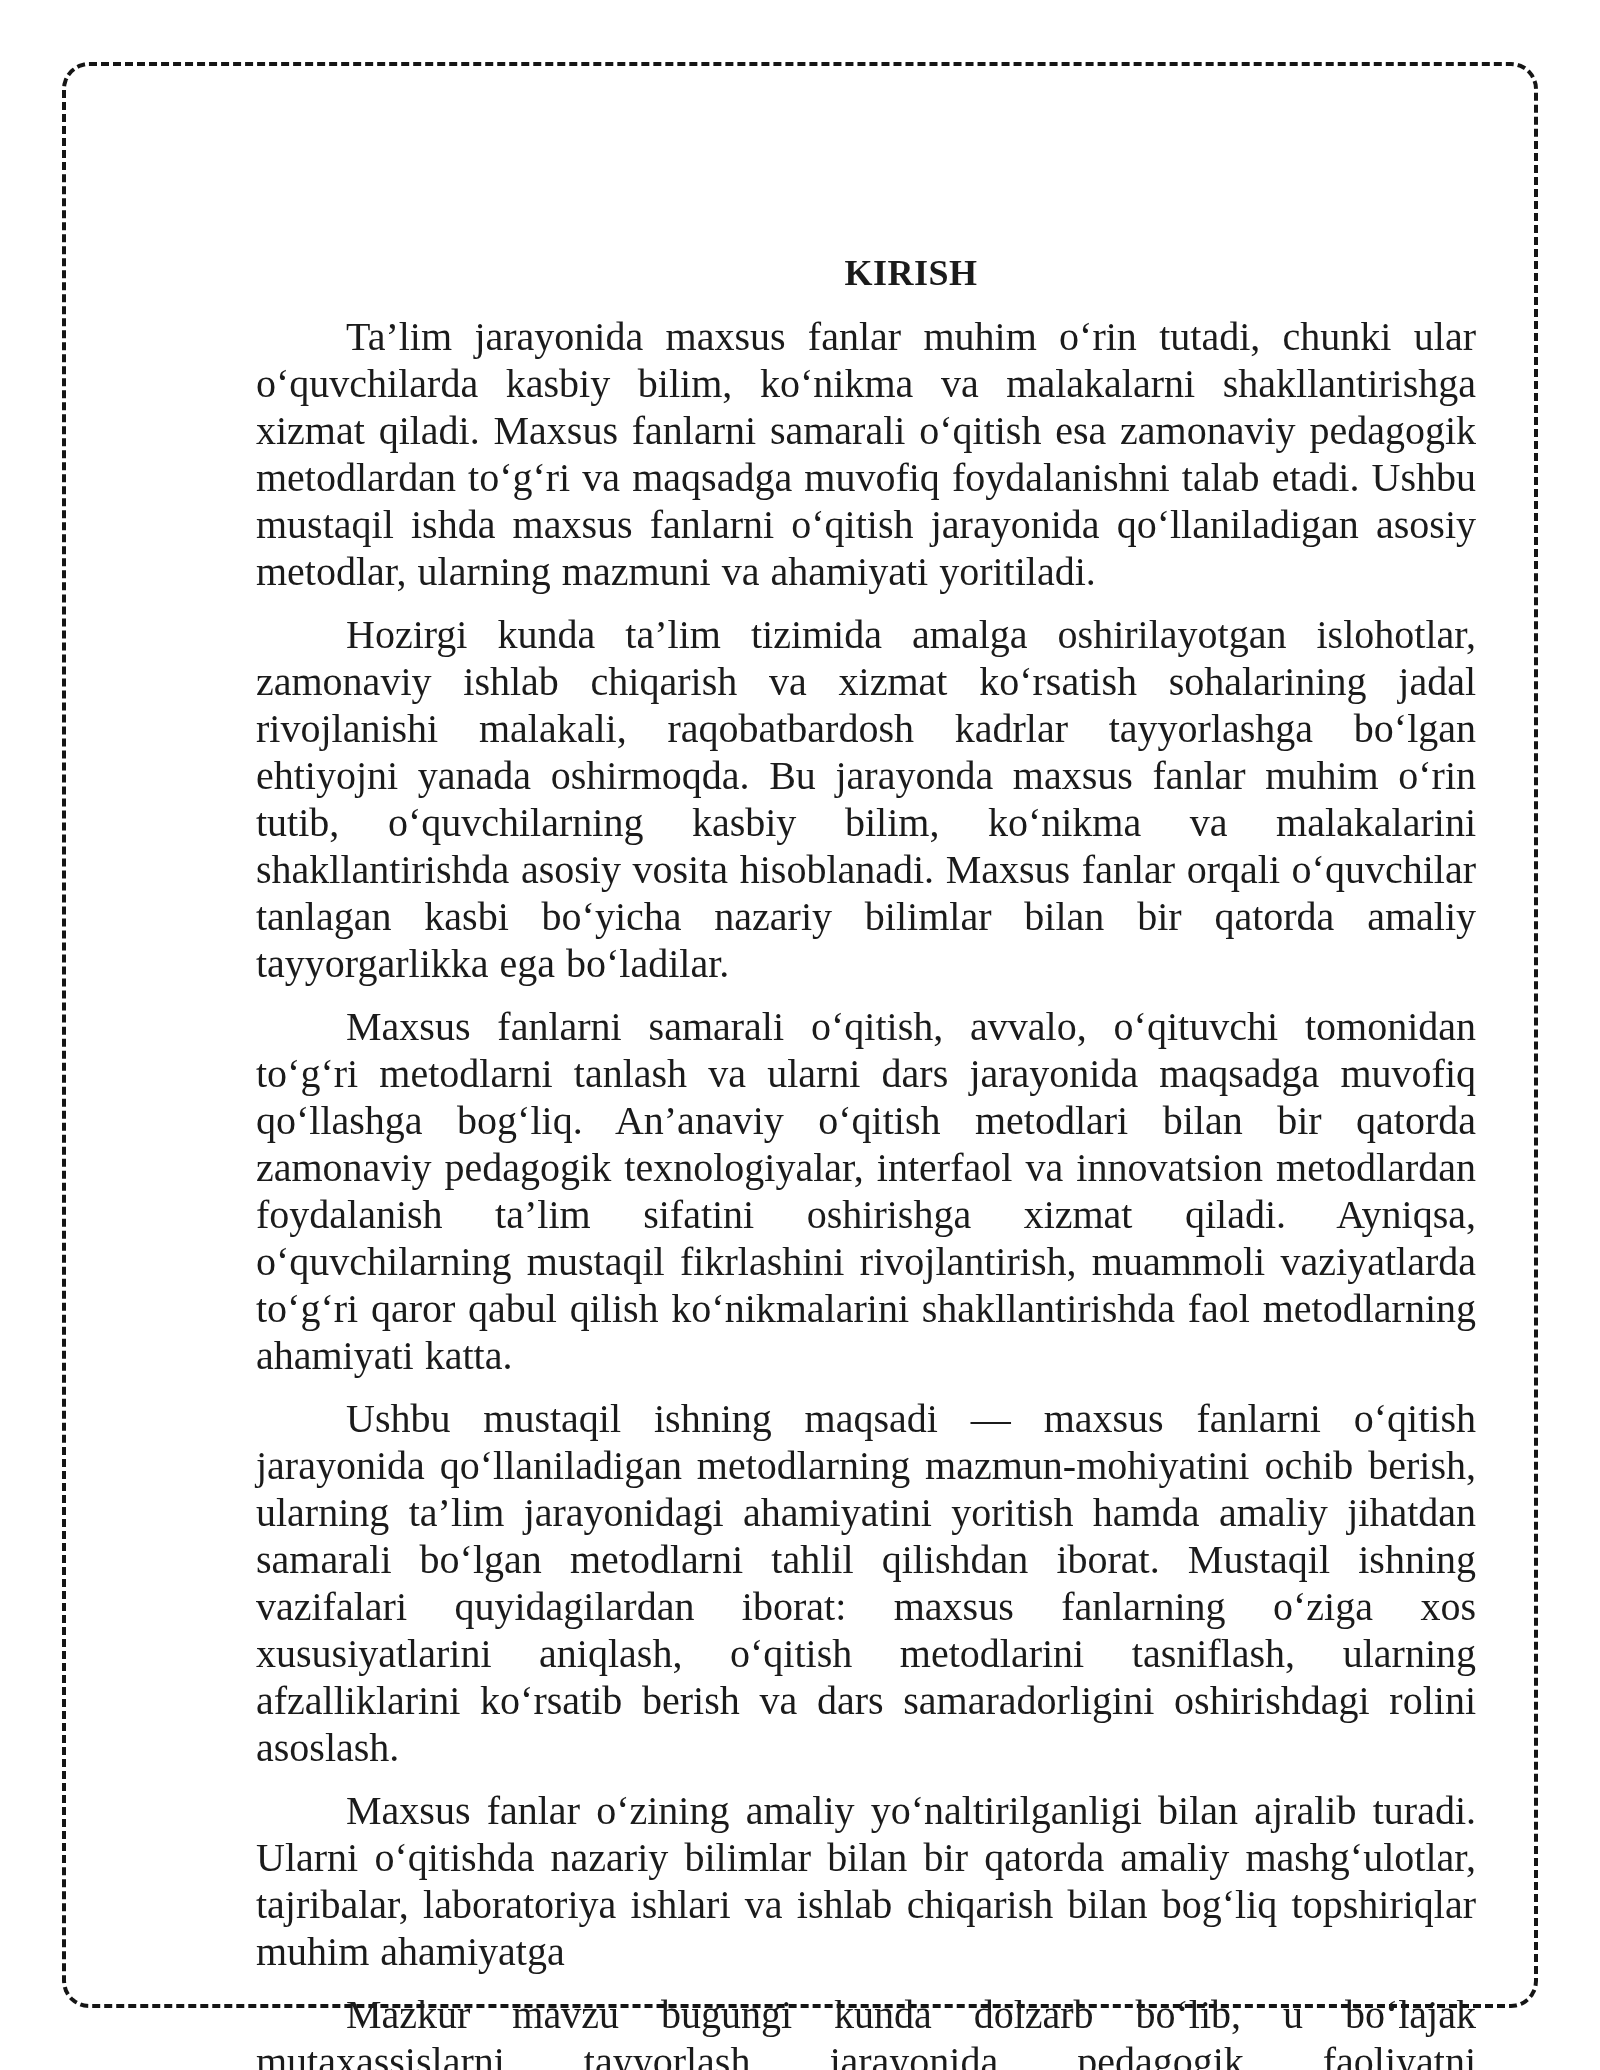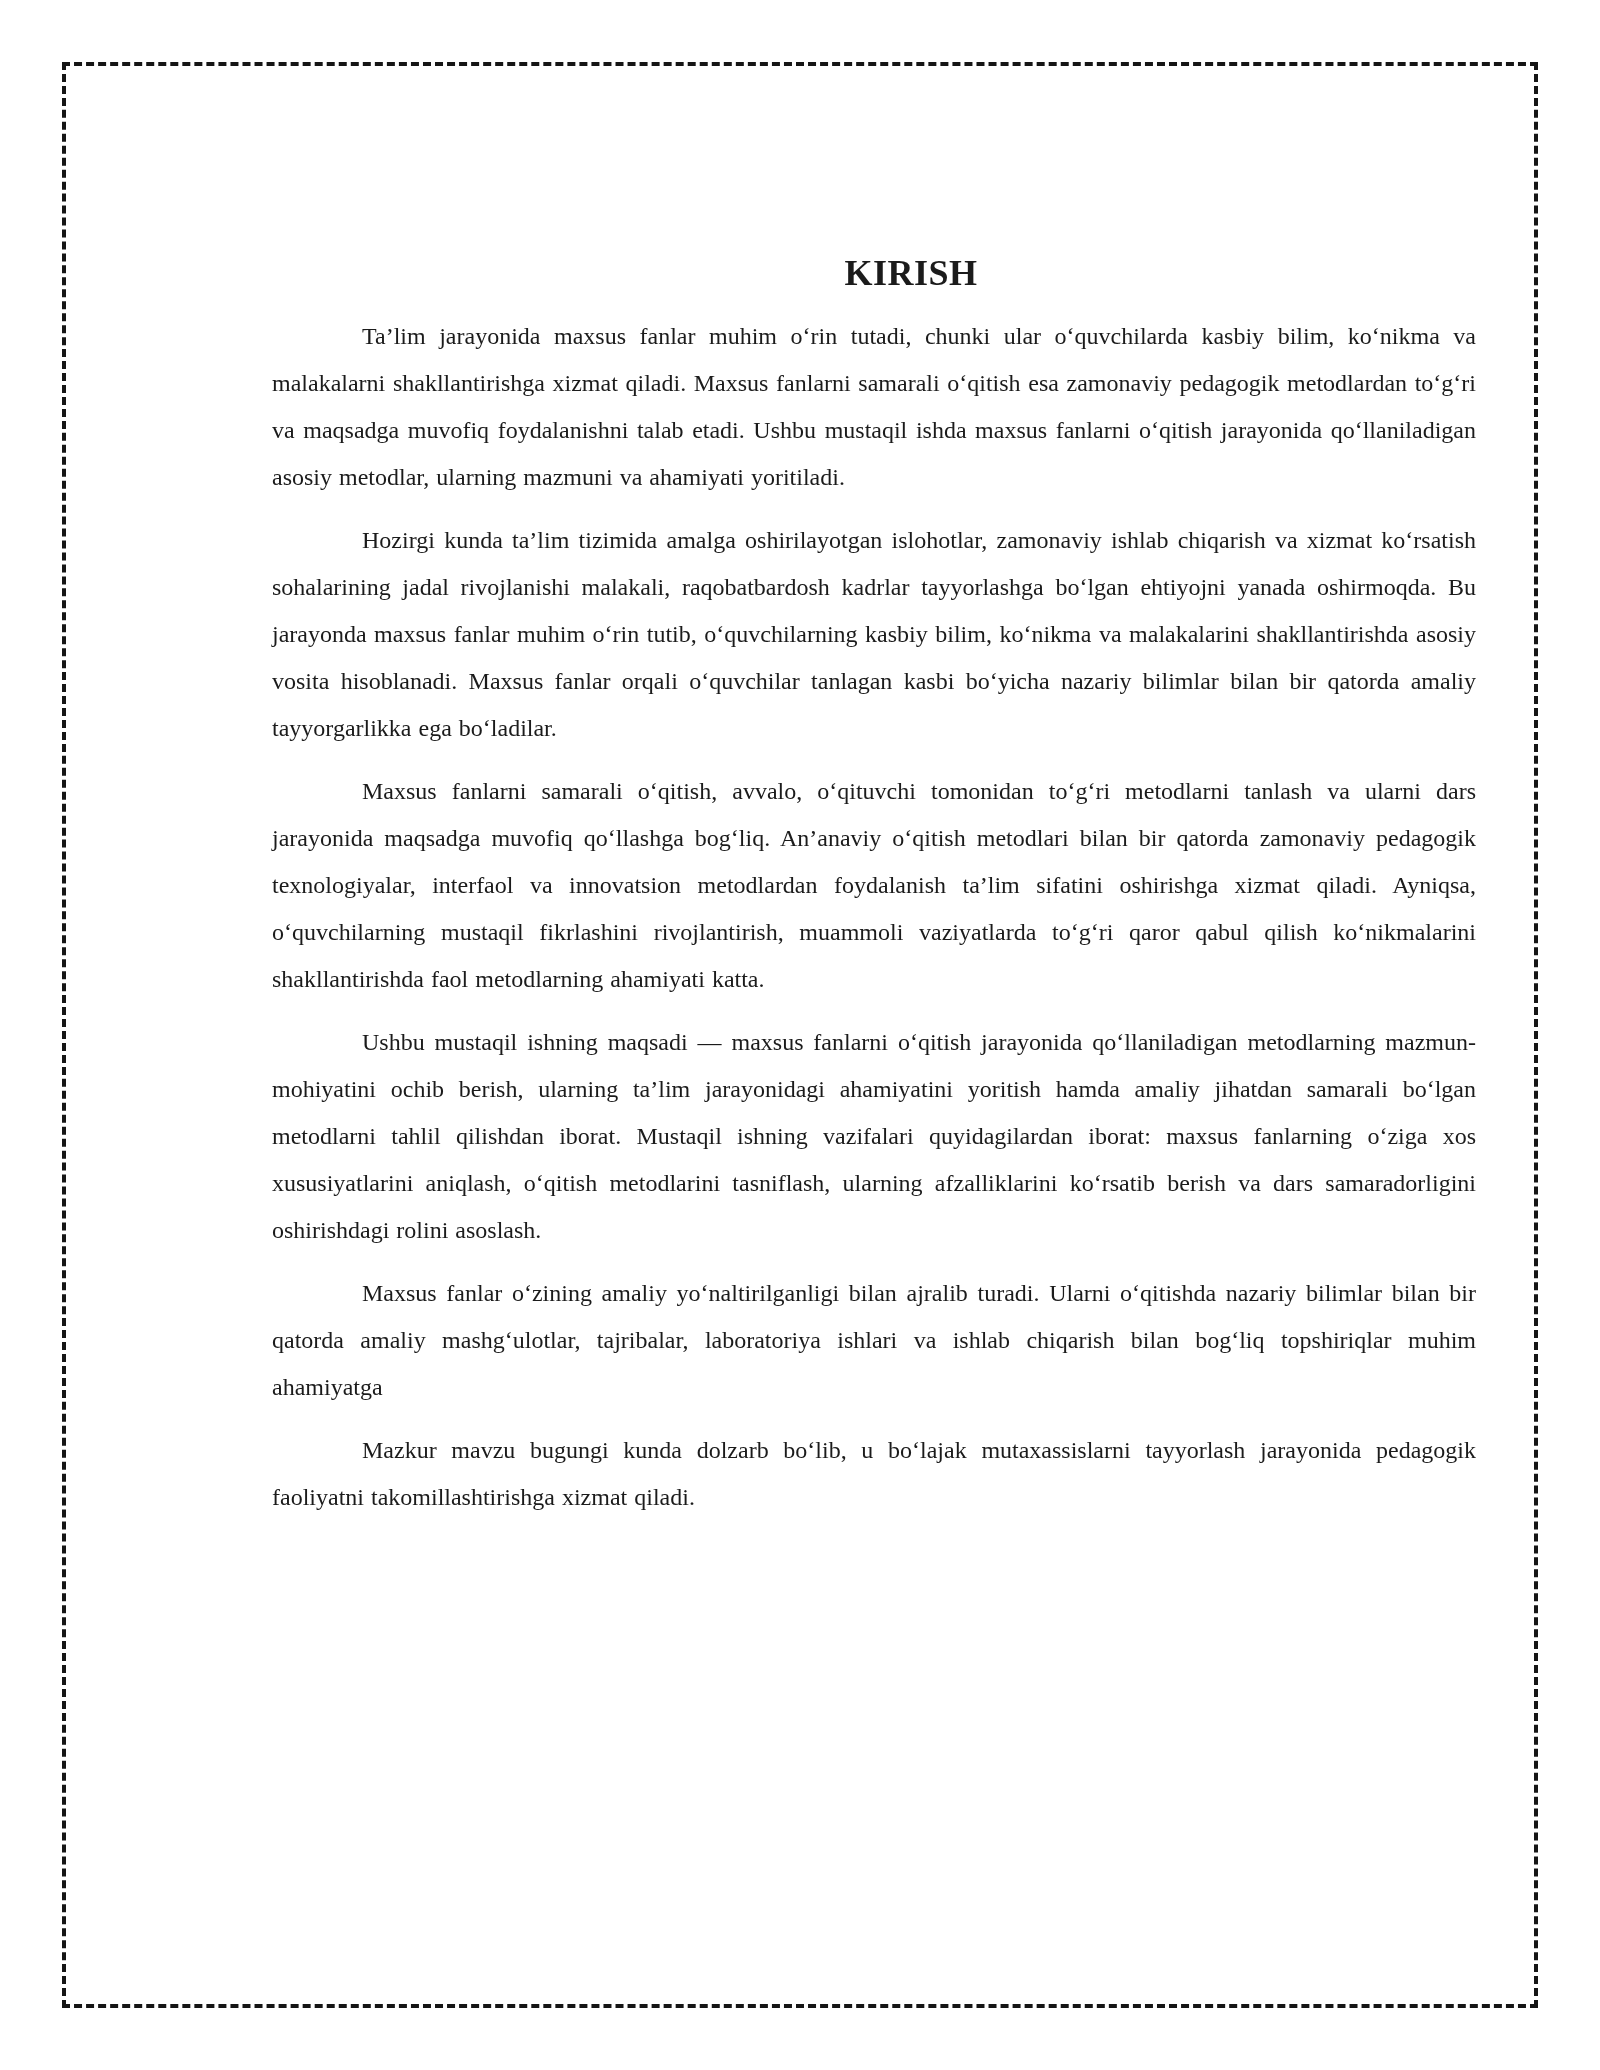--- a/index.html
+++ b/index.html
@@ -1,20 +1,20 @@
 <!DOCTYPE html>
 <html lang="uz" style="--text-color: #1b1b1b; --border-color: #151515; --bg-color: #ffffff;"><head>
 <meta charset="utf-8">
 <style>
   :root{
     --text-color:#1b1b1b;
     --border-color:#151515;
     --bg-color:#ffffff;
   }
-  *{margin:0;padding:0;box-sizing:border-box;}
+  *{margin:0;padding:0;box-sizing:border-box;border-radius:27px;}
   html,body{
     width:1600px;height:2070px;
     background:var(--bg-color);
     font-family:"Liberation Serif","DejaVu Serif",serif;
   }
   .page{
     position:relative;
     width:1600px;height:2070px;
     background:var(--bg-color);
     overflow:hidden;
@@ -34,28 +34,27 @@
     font-size:36px;
     line-height:47px;
     font-weight:bold;
     color:var(--text-color);
     text-align:center;
     text-indent:90px; 
     letter-spacing:0.5px;
     margin-bottom:16px;
   }
   .para{
-    font-size:24px;
+    font-size:40px;
     line-height:47px;
     color:var(--text-color);
     text-align:justify;
     text-indent:90px;
     margin-bottom:16px;
     word-spacing:1px;
-    margin-left:16px;
   }
   .para:last-child{margin-bottom:0;}
 </style>
 </head>
 <body>
 
 <div class="page">
   <div class="border-frame">
     <div class="content">
       <h1 class="doc-title">KIRISH</h1>

